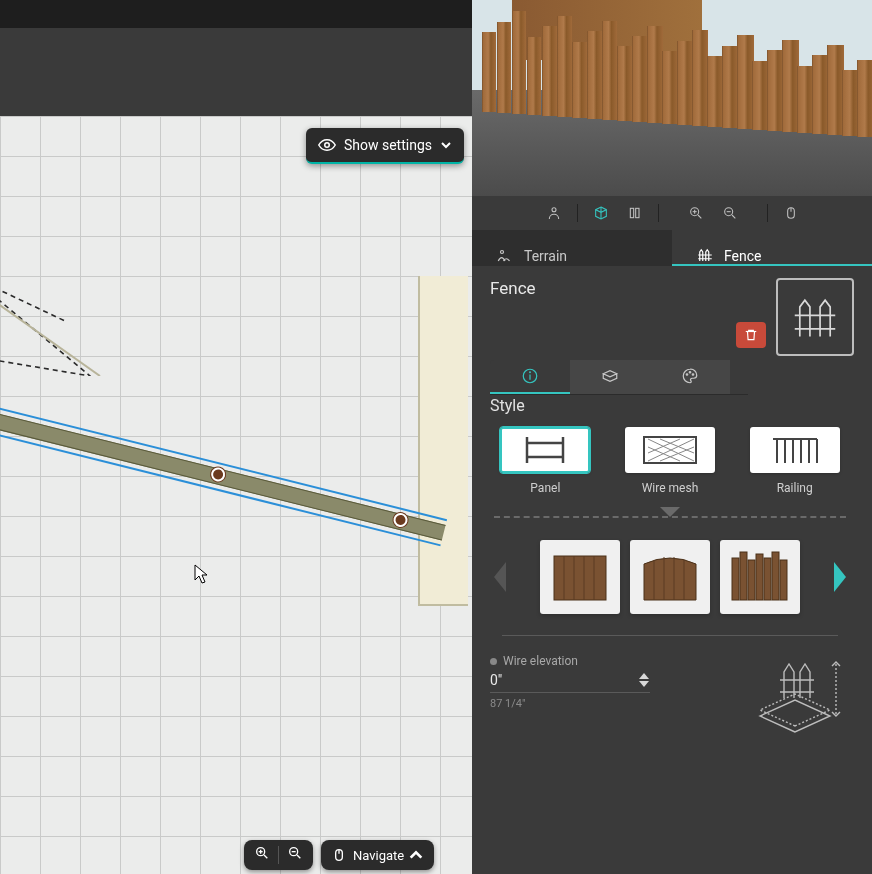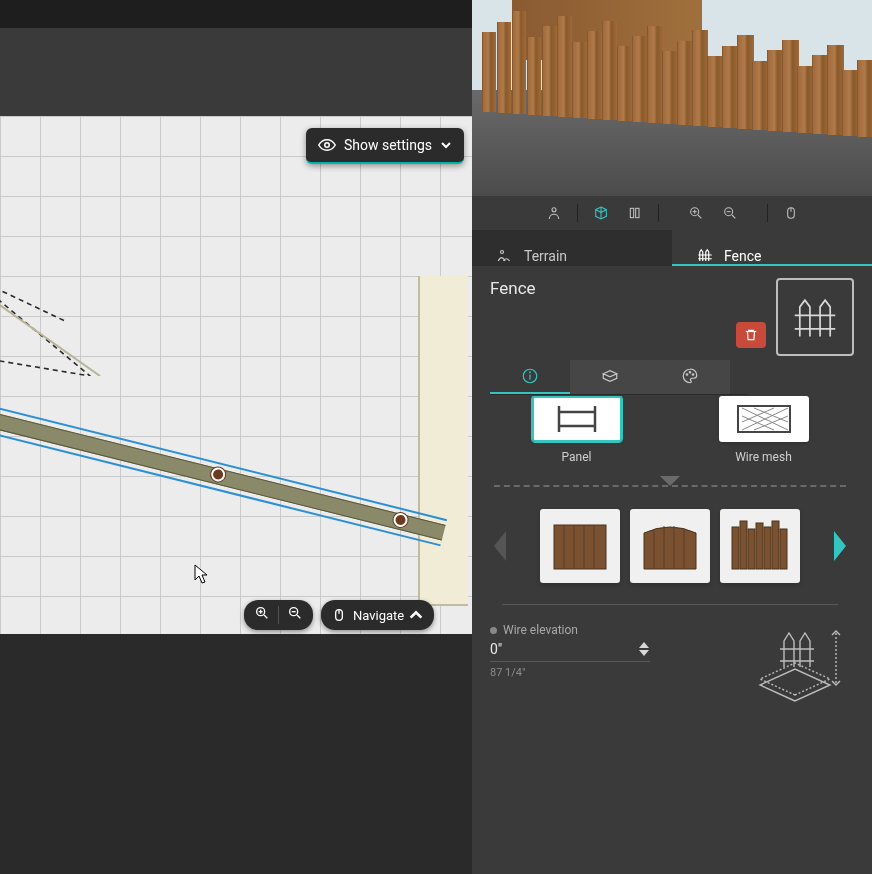--- a/index.html
+++ b/index.html
@@ -9,21 +9,21 @@
   width: 872px;
   height: 874px;
   overflow: hidden;
   position: relative;
 }
 
 
 .left-pane {
   position: absolute;
   left: 0; top: 0;
-  width: 472px; height: 634px;
+  width: 472px; height: 874px;
   background: #2e2e2e;
 }
 .dark-top-strip {
   position: absolute;
   left: 0; top: 0; right: 0; height: 28px;
   background: #1e1e1e;
 }
 .sub-strip {
   position: absolute;
   left: 0; top: 28px; right: 0; height: 88px;
@@ -115,21 +115,21 @@
 }
 
 
 .canvas-toolbar {
   position:absolute;
   left: 244px; bottom: 4px;
   display:flex; gap:8px;
 }
 .pill-group {
   background:#2b2b2b;
-  border-radius:14px;
+  border-radius:8px;
   display:flex; align-items:center;
   padding: 5px 10px;
   box-shadow:0 2px 5px rgba(0,0,0,.4);
 }
 .pill-group .divider { width:1px; height:18px; background:#555; margin:0 8px; }
 .pill-group svg { width:16px; height:16px; }
 .pill-group span { color:#fff; font-size:13px; margin-left:6px; margin-right:4px;}
 .chev { width:12px; height:12px; }
 
 
@@ -521,20 +521,21 @@
       <svg viewBox="0 0 24 24">
           <path d="M12 3a9 9 0 100 18c2 0 2-2 1-3s0-3 2-3h2a4 4 0 004-4 8 8 0 00-9-8z"></path>
           <circle cx="8" cy="10" r="1"></circle>
           <circle cx="12" cy="7" r="1"></circle>
           <circle cx="16" cy="10" r="1"></circle>
         </svg>
     </div>
   </div>
 
   <div class="scroll">
+    <div class="section-title">Style</div>
 
     <div class="style-row">
       <div class="style-card selected">
         <div class="style-thumb">
           <svg width="60" height="34">
             <g stroke="#444" stroke-width="2.5" fill="none">
               <line x1="12" y1="4" x2="12" y2="30"></line>
                 <line x1="48" y1="4" x2="48" y2="30"></line>
               <line x1="12" y1="10" x2="48" y2="10"></line>
                 <line x1="12" y1="24" x2="48" y2="24"></line>
@@ -551,20 +552,36 @@
               <line x1="8" y1="6" x2="54" y2="28"></line>
                 <line x1="8" y1="28" x2="54" y2="6"></line>
               <line x1="20" y1="6" x2="54" y2="20"></line>
                 <line x1="8" y1="14" x2="40" y2="28"></line>
               <line x1="8" y1="20" x2="40" y2="6"></line>
                 <line x1="20" y1="28" x2="54" y2="14"></line>
             </g>
           </svg>
         </div>
         <div class="style-label">Wire mesh</div>
+      </div>
+      <div class="style-card">
+        <div class="style-thumb">
+          <svg width="60" height="34">
+            <g stroke="#444" stroke-width="2" fill="none">
+              <line x1="8" y1="6" x2="52" y2="6"></line>
+              <line x1="12" y1="6" x2="12" y2="30"></line>
+                <line x1="20" y1="6" x2="20" y2="30"></line>
+              <line x1="28" y1="6" x2="28" y2="30"></line>
+                <line x1="36" y1="6" x2="36" y2="30"></line>
+              <line x1="44" y1="6" x2="44" y2="30"></line>
+                <line x1="52" y1="6" x2="52" y2="30"></line>
+            </g>
+          </svg>
+        </div>
+        <div class="style-label">Railing</div>
       </div>
     </div>
 
     <div class="dash-sep"></div>
 
     <div class="carousel">
       <div class="car-arrow">
         <svg viewBox="0 0 16 30" fill="#555">
             <polygon points="14,0 14,30 2,15"></polygon>
           </svg>

